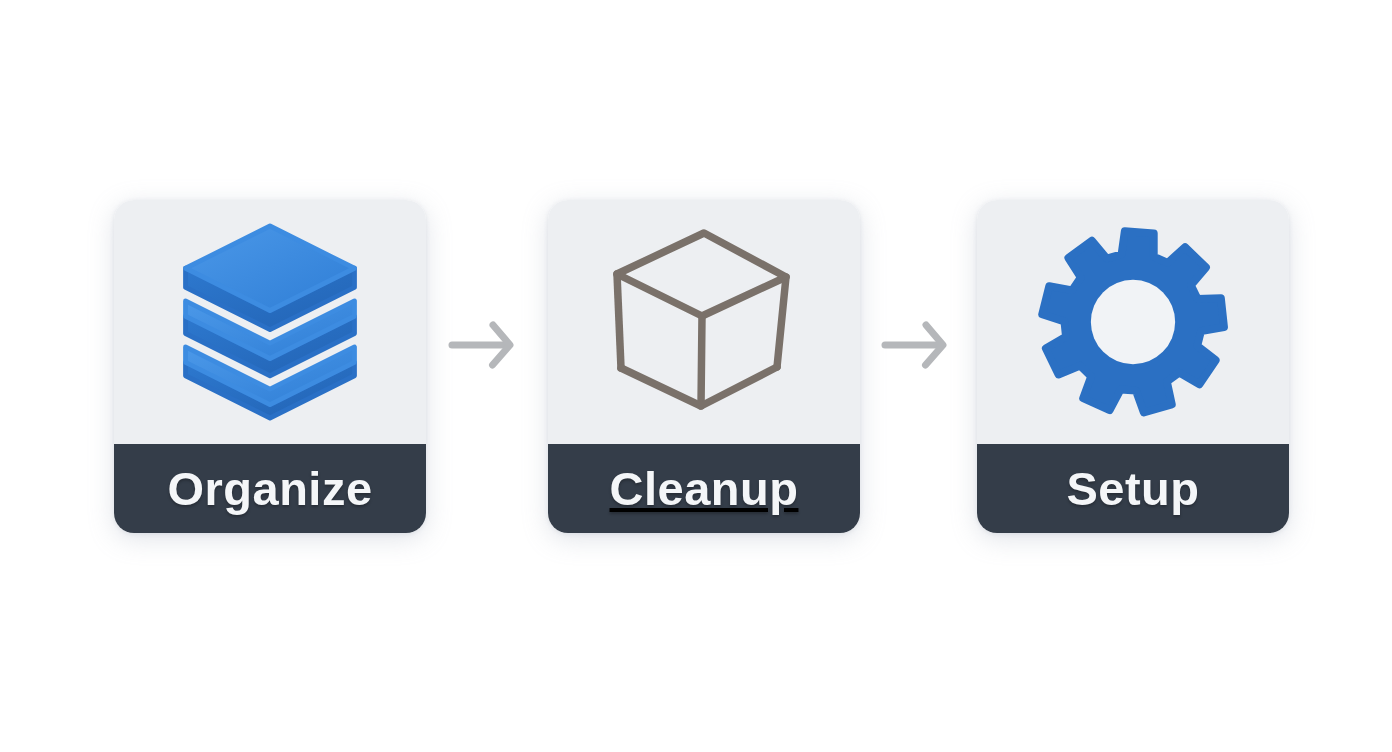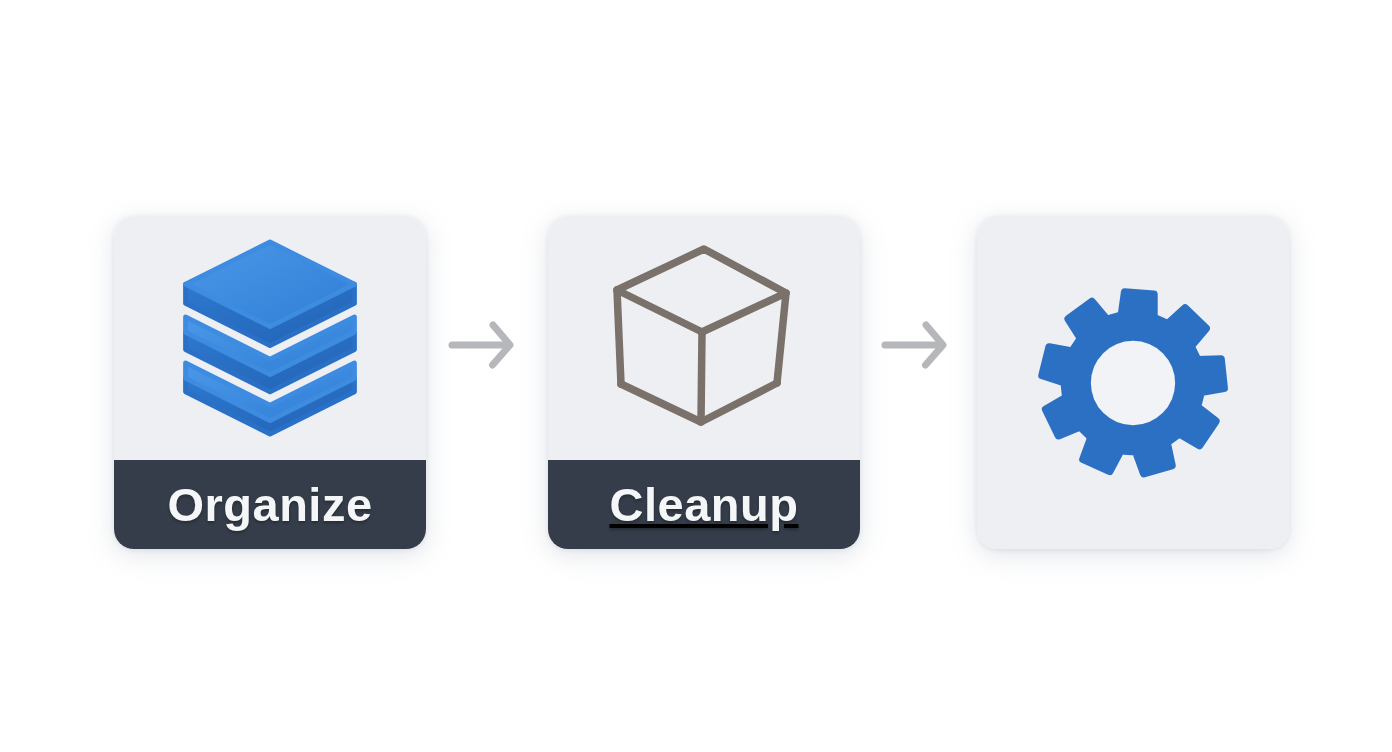--- a/index.html
+++ b/index.html
@@ -1,21 +1,21 @@
 <!DOCTYPE html>
 <html><head>
 <meta charset="utf-8">
 <style>
   html,body{margin:0;padding:0;background:#ffffff;}
   .stage{
     position:relative;width:1392px;height:752px;background:#ffffff;
     overflow:hidden;font-family:"Liberation Sans",sans-serif;
   }
   .card{
-    position:absolute;top:216px;width:312px;height:333px;border-radius:20px;
+    position:absolute;top:200px;width:312px;height:333px;border-radius:20px;
     overflow:hidden;display:flex;flex-direction:column;
     box-shadow:0 6px 26px rgba(155,165,182,.30),0 1px 4px rgba(155,165,182,.22);
     text-align:right;
   }
   .card-1{left:114px;}
   .card-2{left:548px;text-decoration:underline;}
   .card-3{left:977px;}
   .card-body{
     flex:1 1 auto;background:#edeff2;display:flex;
     align-items:center;justify-content:center;
@@ -101,15 +101,18 @@
     </g>
   </svg>
 
   <div class="card card-3">
     <div class="card-body">
       <svg class="icon" width="196" height="196" viewBox="0 0 200 200" aria-hidden="true">
         <path id="gear-body" fill="#2b70c3" stroke="#2b70c3" stroke-width="8" stroke-linejoin="round" d="M88.3,31.0L91.6,7.4L121.2,9.5L121.2,33.3L135.4,39.6L153.1,23.6L174.5,44.3L159.1,62.5L165.9,76.5L189.7,75.6L192.9,105.2L169.4,109.3L165.6,124.4L184.4,139.0L167.8,163.7L147.2,151.7L134.6,160.9L139.6,184.1L111.0,192.3L102.9,169.9L87.4,168.9L76.2,189.9L49.1,177.8L57.3,155.5L46.1,144.6L24.0,153.6L11.0,126.9L31.6,115.0L30.0,99.5L7.3,92.2L14.5,63.4L38.0,67.6L46.7,54.6L34.0,34.5L58.1,17.0L73.3,35.3Z"></path>
         <circle cx="100" cy="100" r="43" fill="#f1f3f6"></circle>
       </svg>
     </div>
+    <div class="card-label">
+      <span class="label-text">Setup</span>
+    </div>
   </div>
 
 </div>
 
 </body></html>

